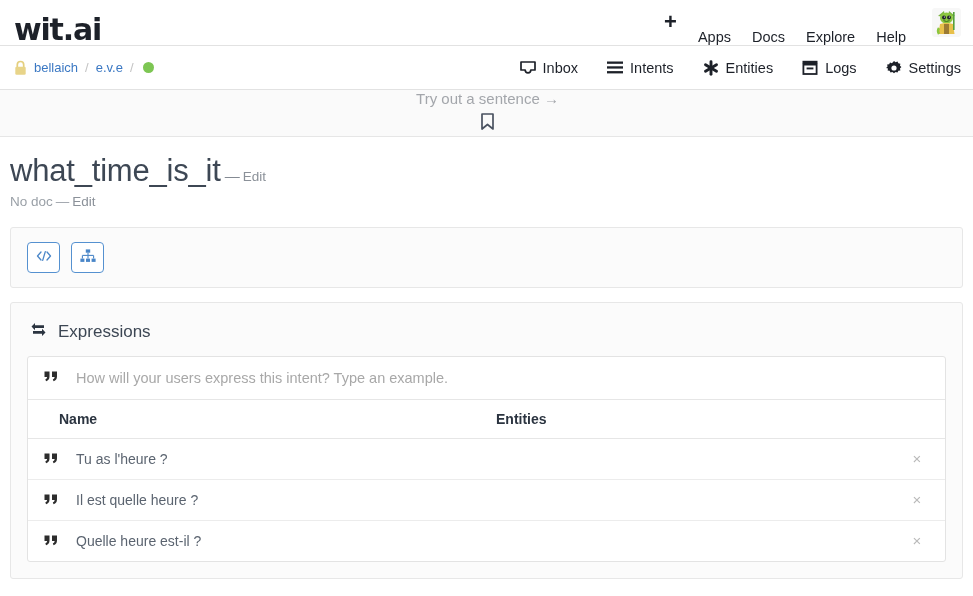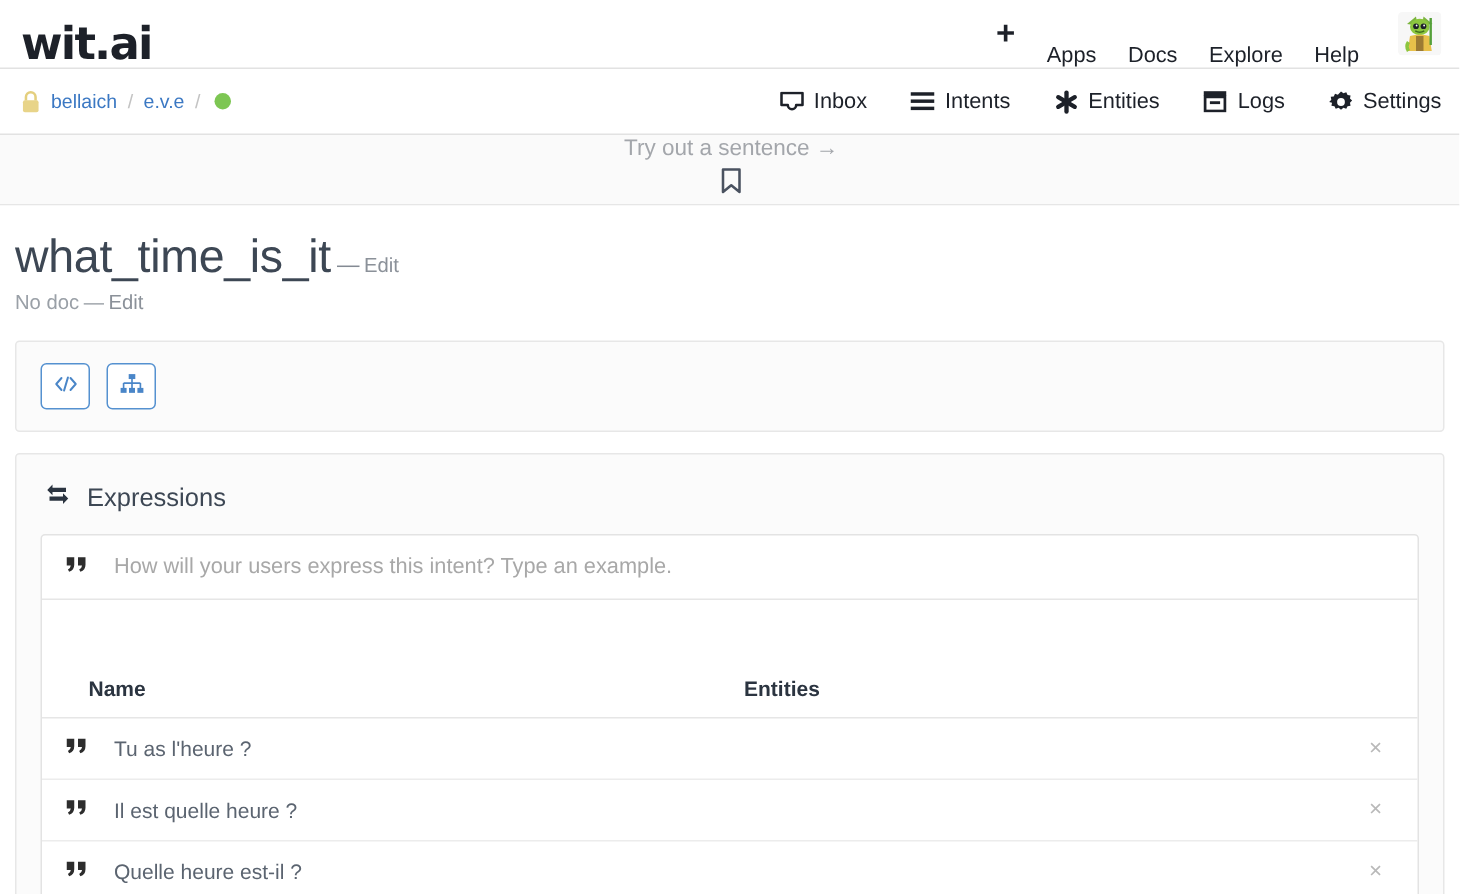--- a/index.html
+++ b/index.html
@@ -211,21 +211,20 @@
 
   .thead {
     display: flex;
     border-bottom: 1px solid #e6e6e6;
     padding: 11px 16px;
   }
   .th {
     font-size: 14px;
     font-weight: 700;
     color: #2b3440;
-    margin-top: 40px;
   }
   .th.name { width: 452px; padding-left: 15px; }
   .th.entities { flex: 1; }
 
   .trow {
     display: flex;
     align-items: center;
     padding: 11px 16px;
     border-bottom: 1px solid #ececec;
   }

